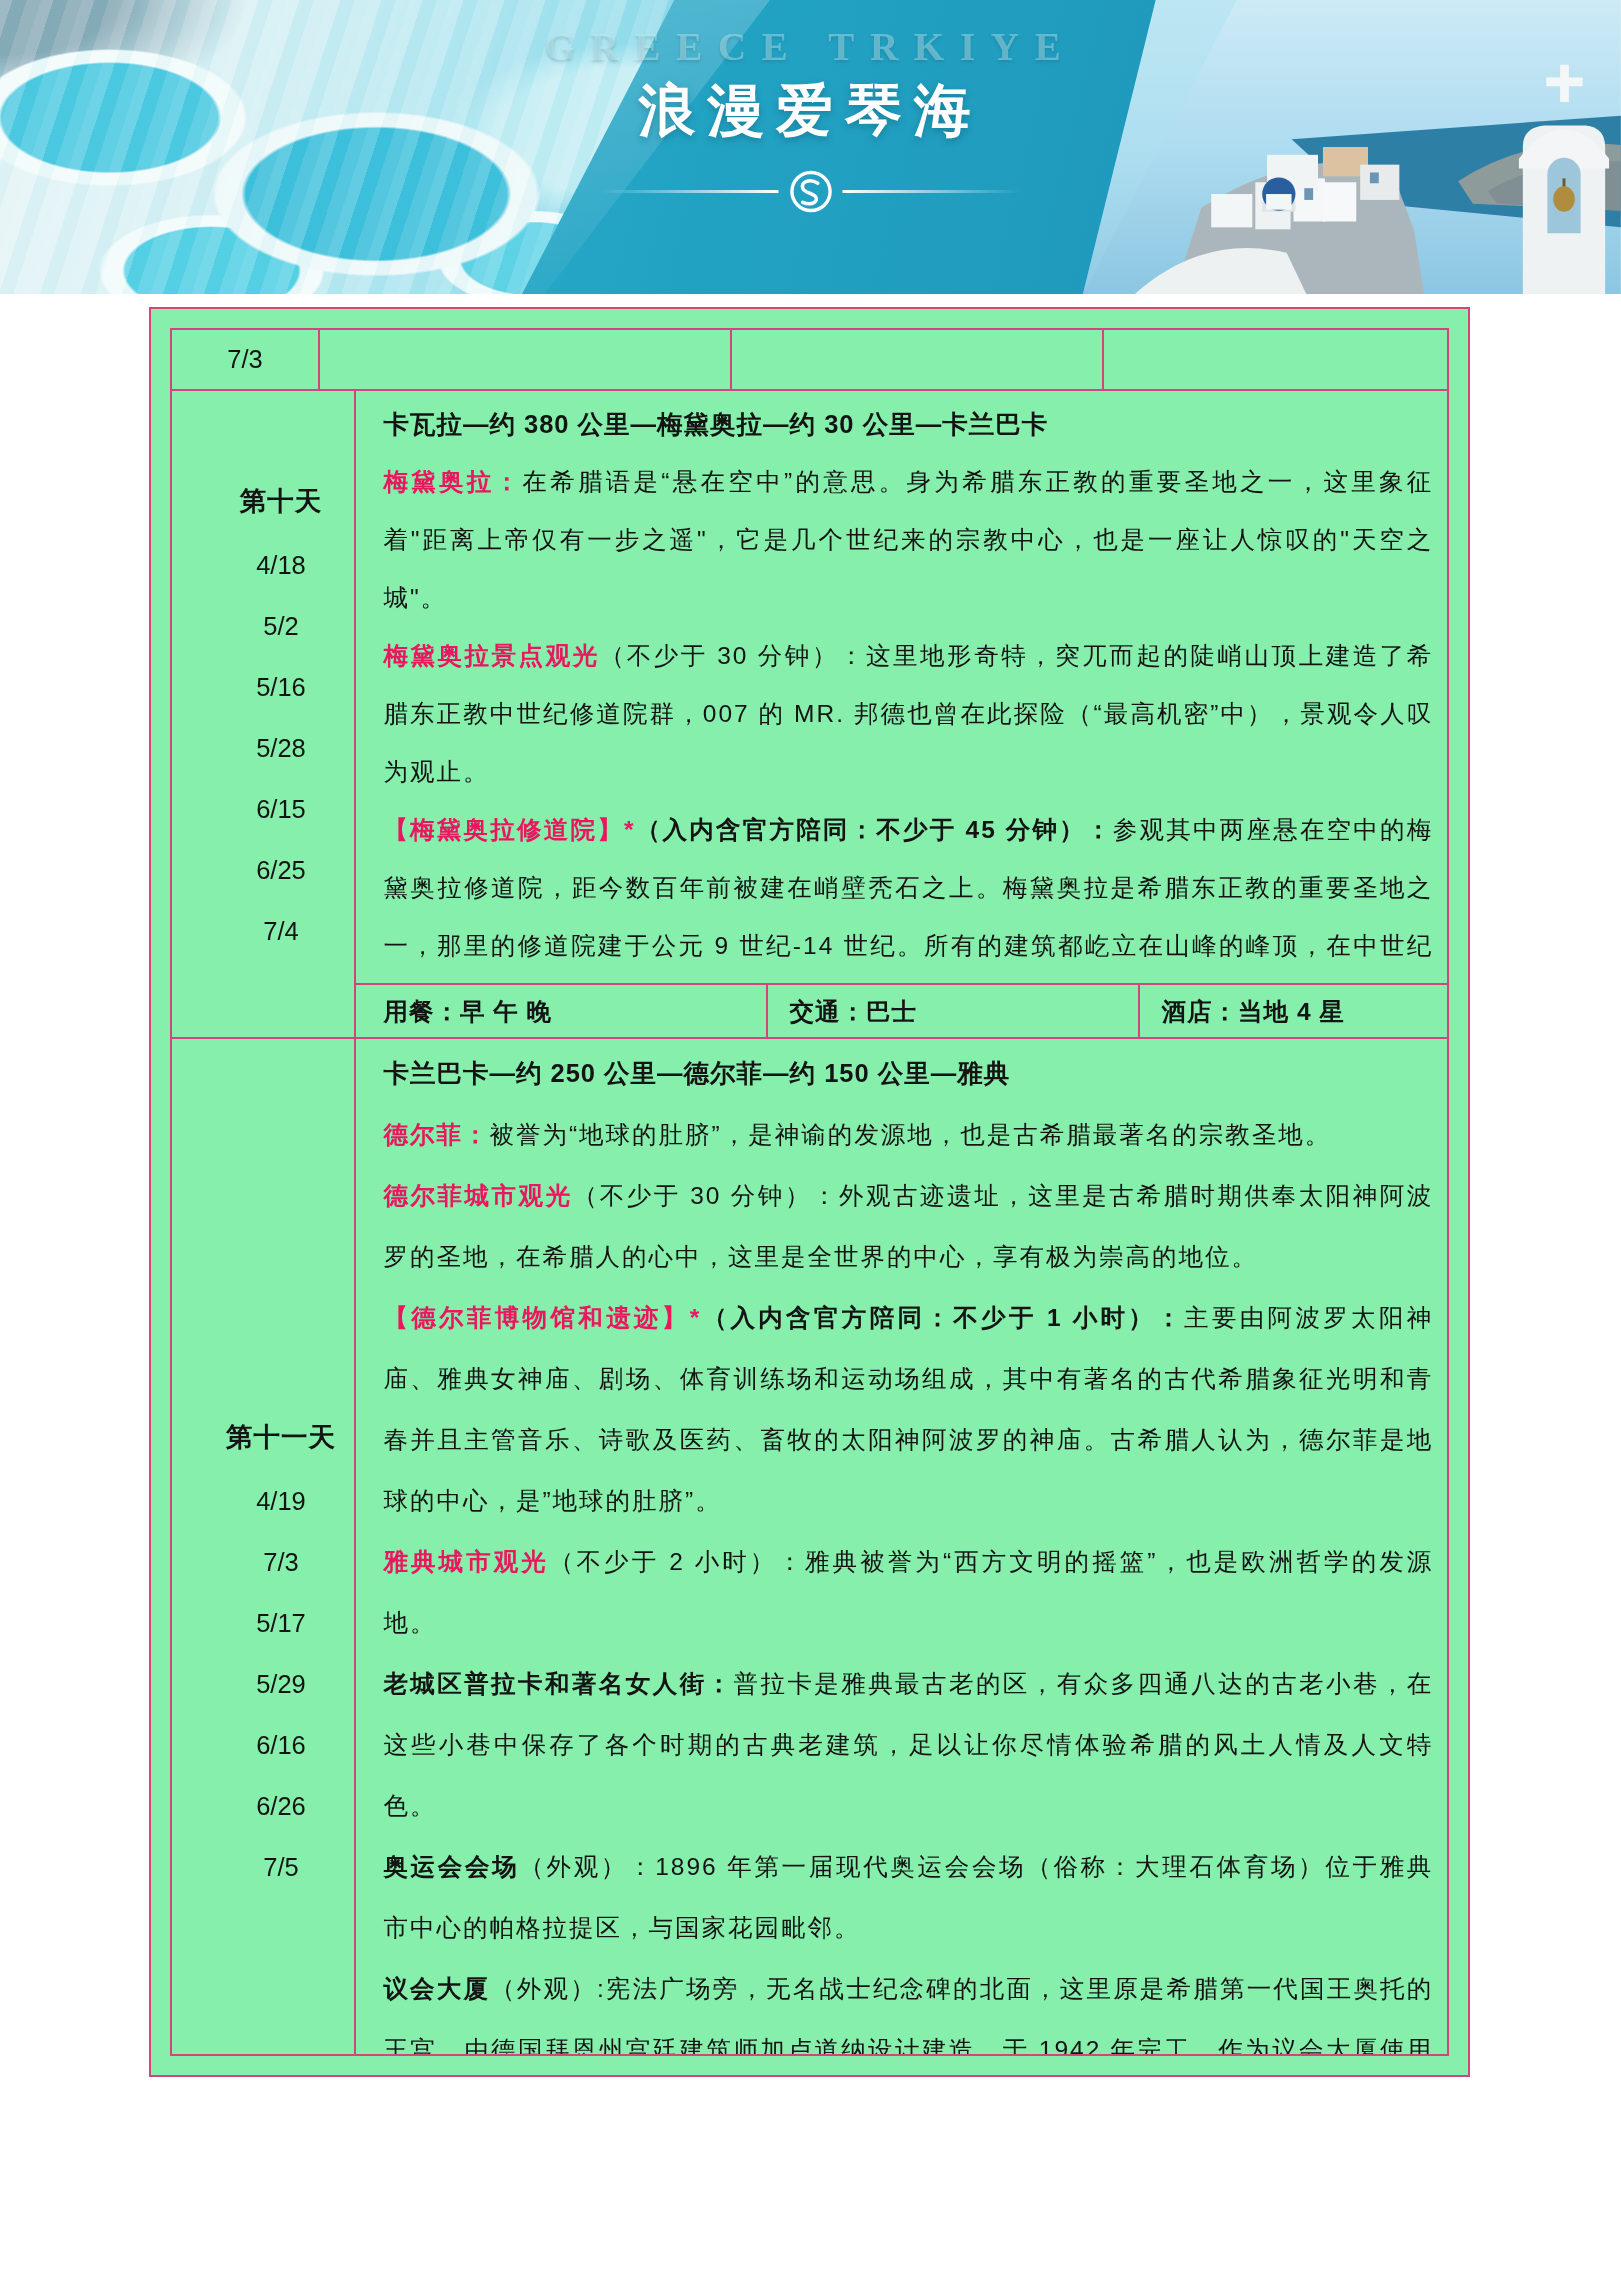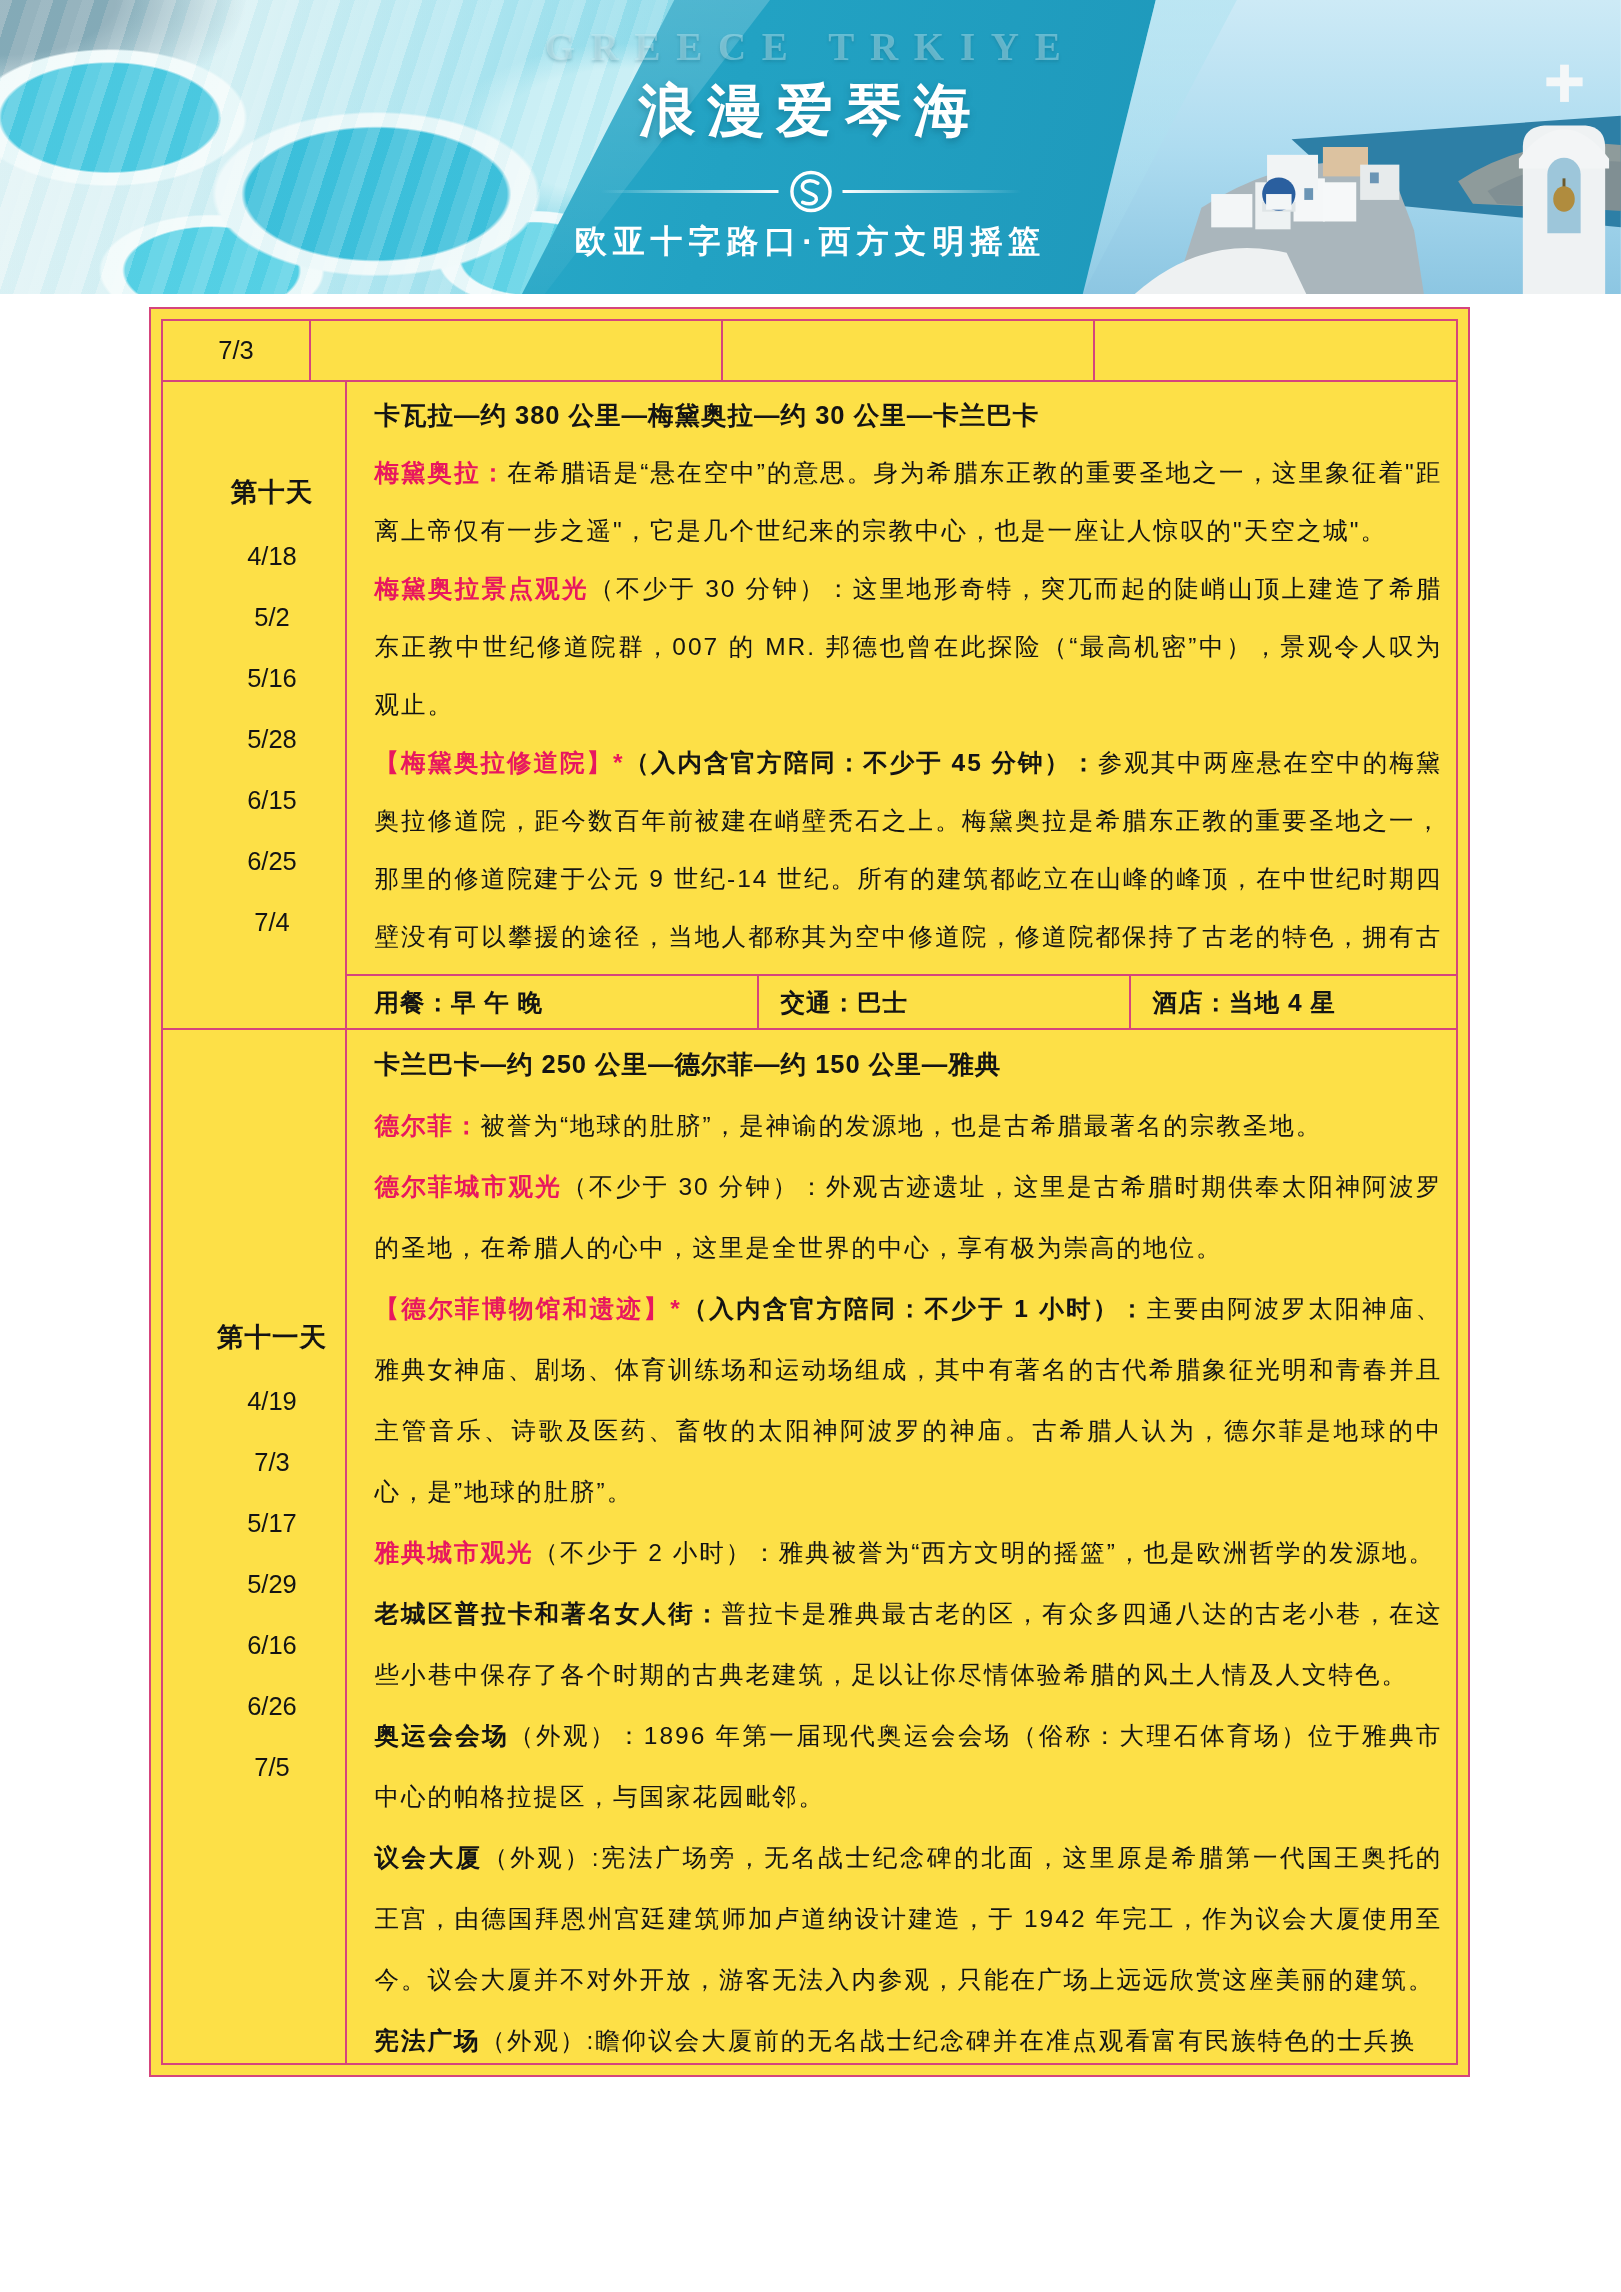--- a/index.html
+++ b/index.html
@@ -44,21 +44,21 @@
   .divider{position:absolute;top:169px;left:50%;transform:translateX(-50%);
       display:flex;align-items:center;width:421px;}
   .dl{flex:1;height:2.9px;background:linear-gradient(90deg,rgba(255,255,255,0),#fff);}
   .dr{flex:1;height:2.9px;background:linear-gradient(90deg,#fff,rgba(255,255,255,0));}
   .logo{width:45px;height:45px;margin:0 9.8px;flex:0 0 auto;}
   .bsub{position:absolute;top:220px;left:50%;transform:translateX(-50%);
       font-size:32px;font-weight:bold;color:#fff;letter-spacing:5.9px;white-space:nowrap;}
 
   
   .tblo{position:absolute;left:149px;top:307px;width:1321px;height:1770px;
-        border:2px solid var(--bd);padding:10px;box-sizing:border-box;background:#fde047;}
+        border:2px solid var(--bd);padding:19px;box-sizing:border-box;background:#86efac;}
   .tbli{width:100%;height:100%;border:2px solid var(--bd);box-sizing:border-box;
         display:flex;flex-direction:column;overflow:hidden;}
   .hrow{display:flex;height:59px;flex:0 0 auto;border-bottom:2px solid var(--bd);}
   .hc{box-sizing:border-box;display:flex;align-items:center;justify-content:center;}
   .hc1{width:148px;border-right:2px solid var(--bd);font-size:25.5px;}
   .hc2{width:412px;border-right:2px solid var(--bd);}
   .hc3{width:372px;border-right:2px solid var(--bd);}
   .hc4{flex:1;}
 
   .dayblock{display:flex;box-sizing:border-box;}
@@ -134,21 +134,20 @@
     <div class="wm">GREECE TRKIYE</div>
     <div class="btitle">浪漫爱琴海</div>
     <div class="divider">
       <div class="dl"></div>
       <svg class="logo" viewBox="0 0 46 46">
         <circle cx="23" cy="23" r="19.5" fill="none" stroke="#ffffff" stroke-width="3.5"></circle>
         <path d="M30 14.5 c-9-5.5-17-1-15.5 5 1.2 5 9.5 4.5 13 8.5 3.5 4-2.5 10.5-13 6" fill="none" stroke="#ffffff" stroke-width="3.6" stroke-linecap="round"></path>
       </svg>
       <div class="dr"></div>
     </div>
-    <div class="bsub">欧亚十字路口·西方文明摇篮</div>
   </div>
 
   <div class="tblo">
     <div class="tbli">
 
       <div class="hrow">
         <div class="hc hc1">7/3</div>
         <div class="hc hc2"></div>
         <div class="hc hc3"></div>
         <div class="hc hc4"></div>

